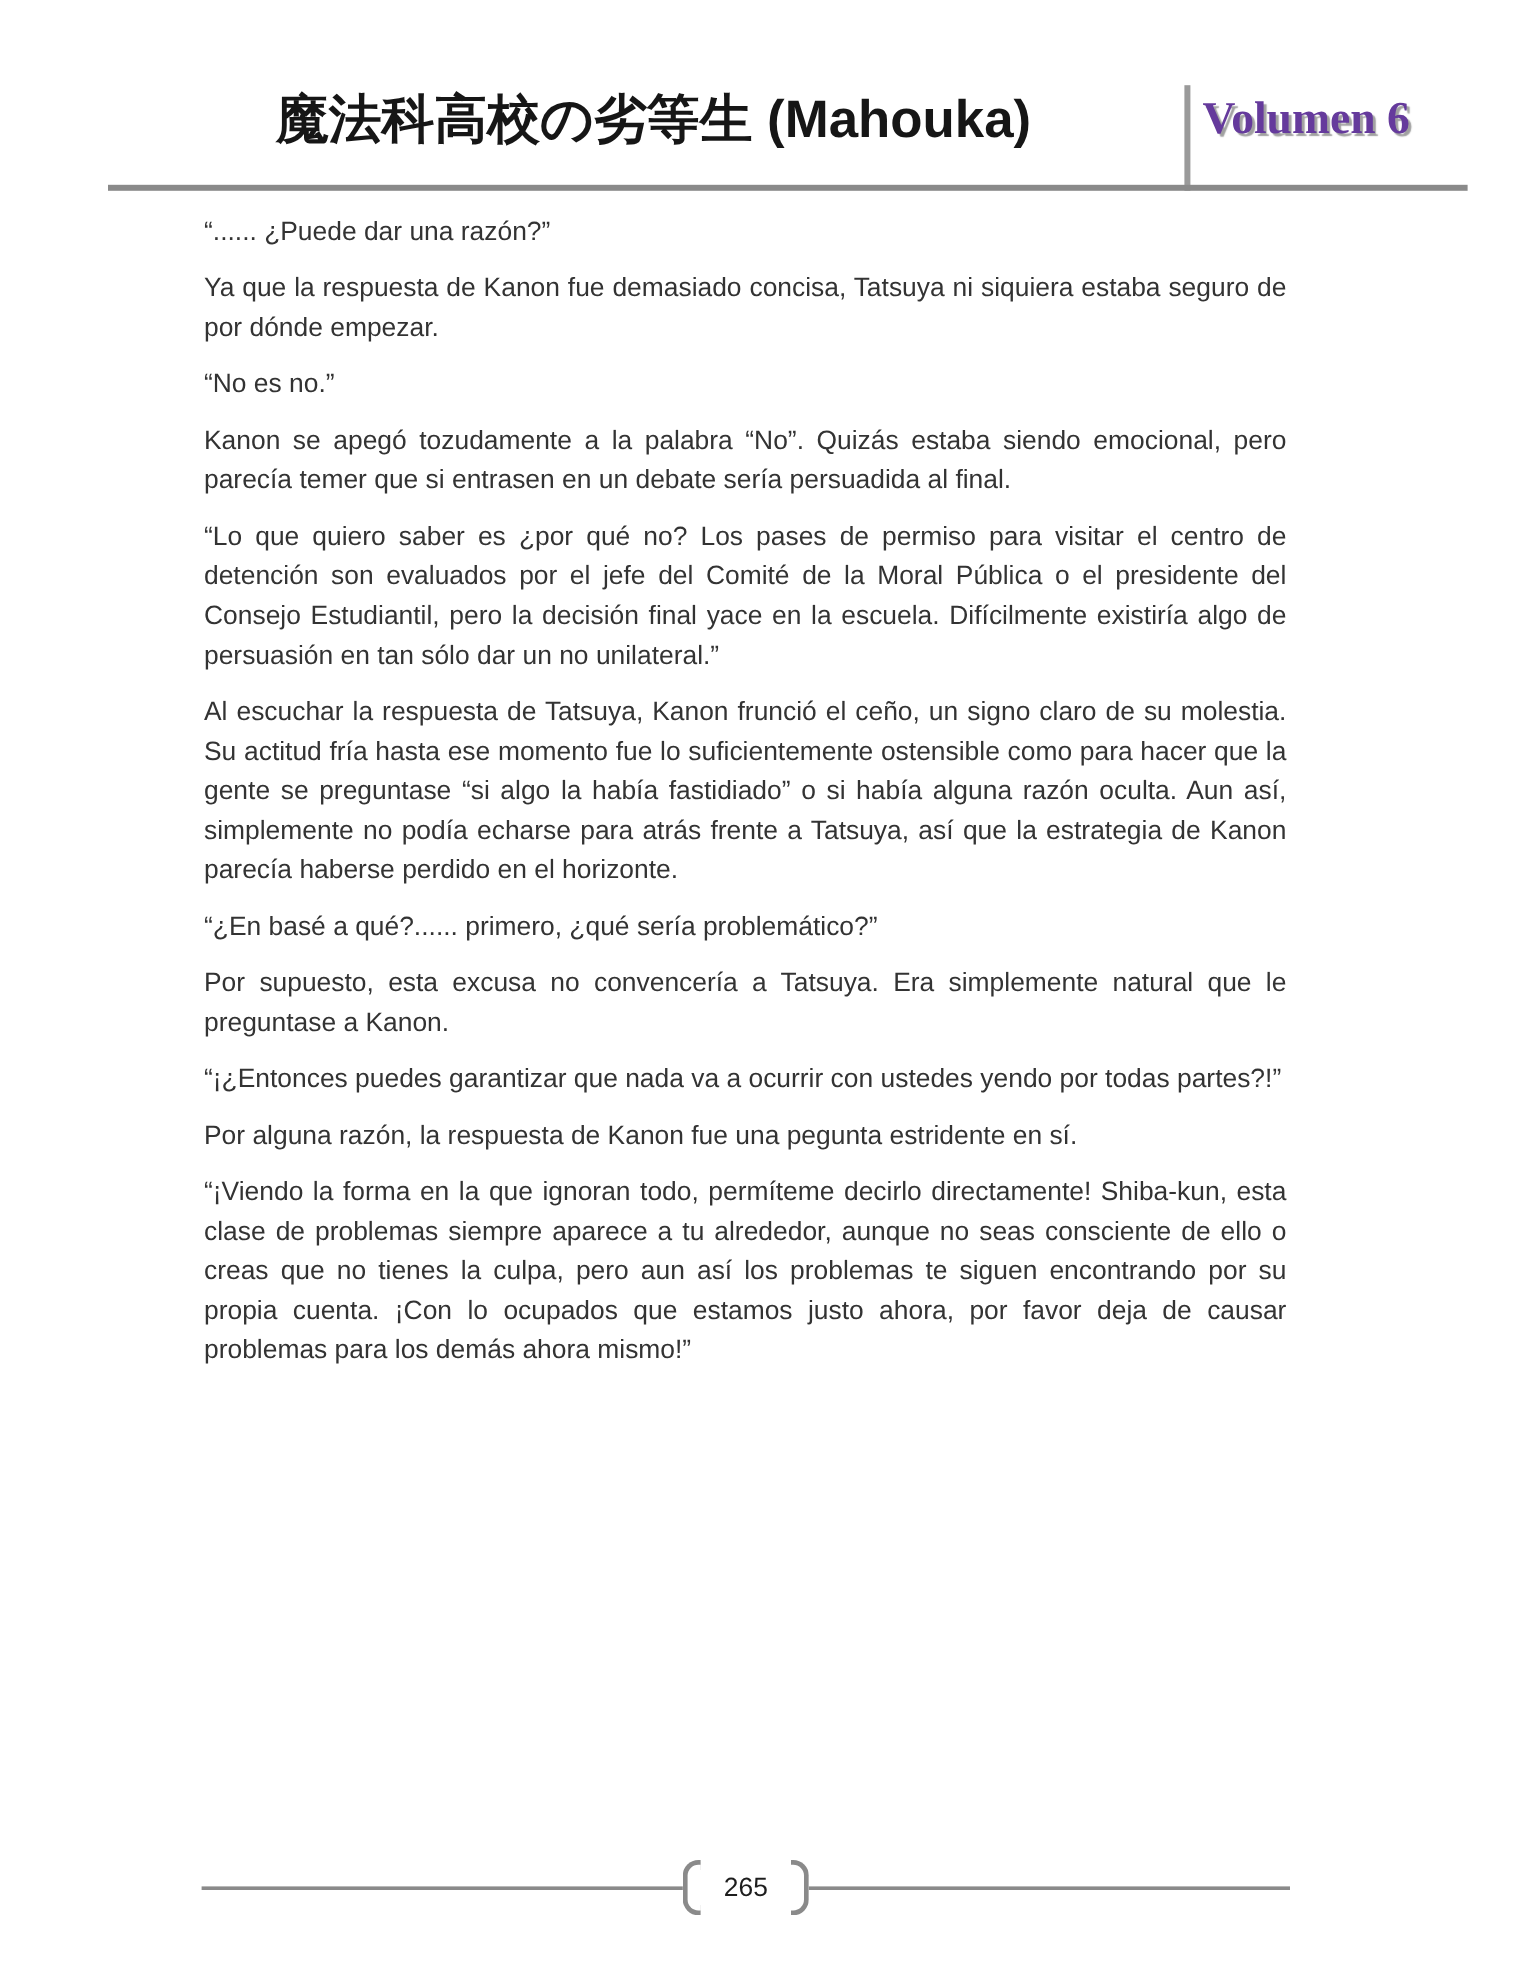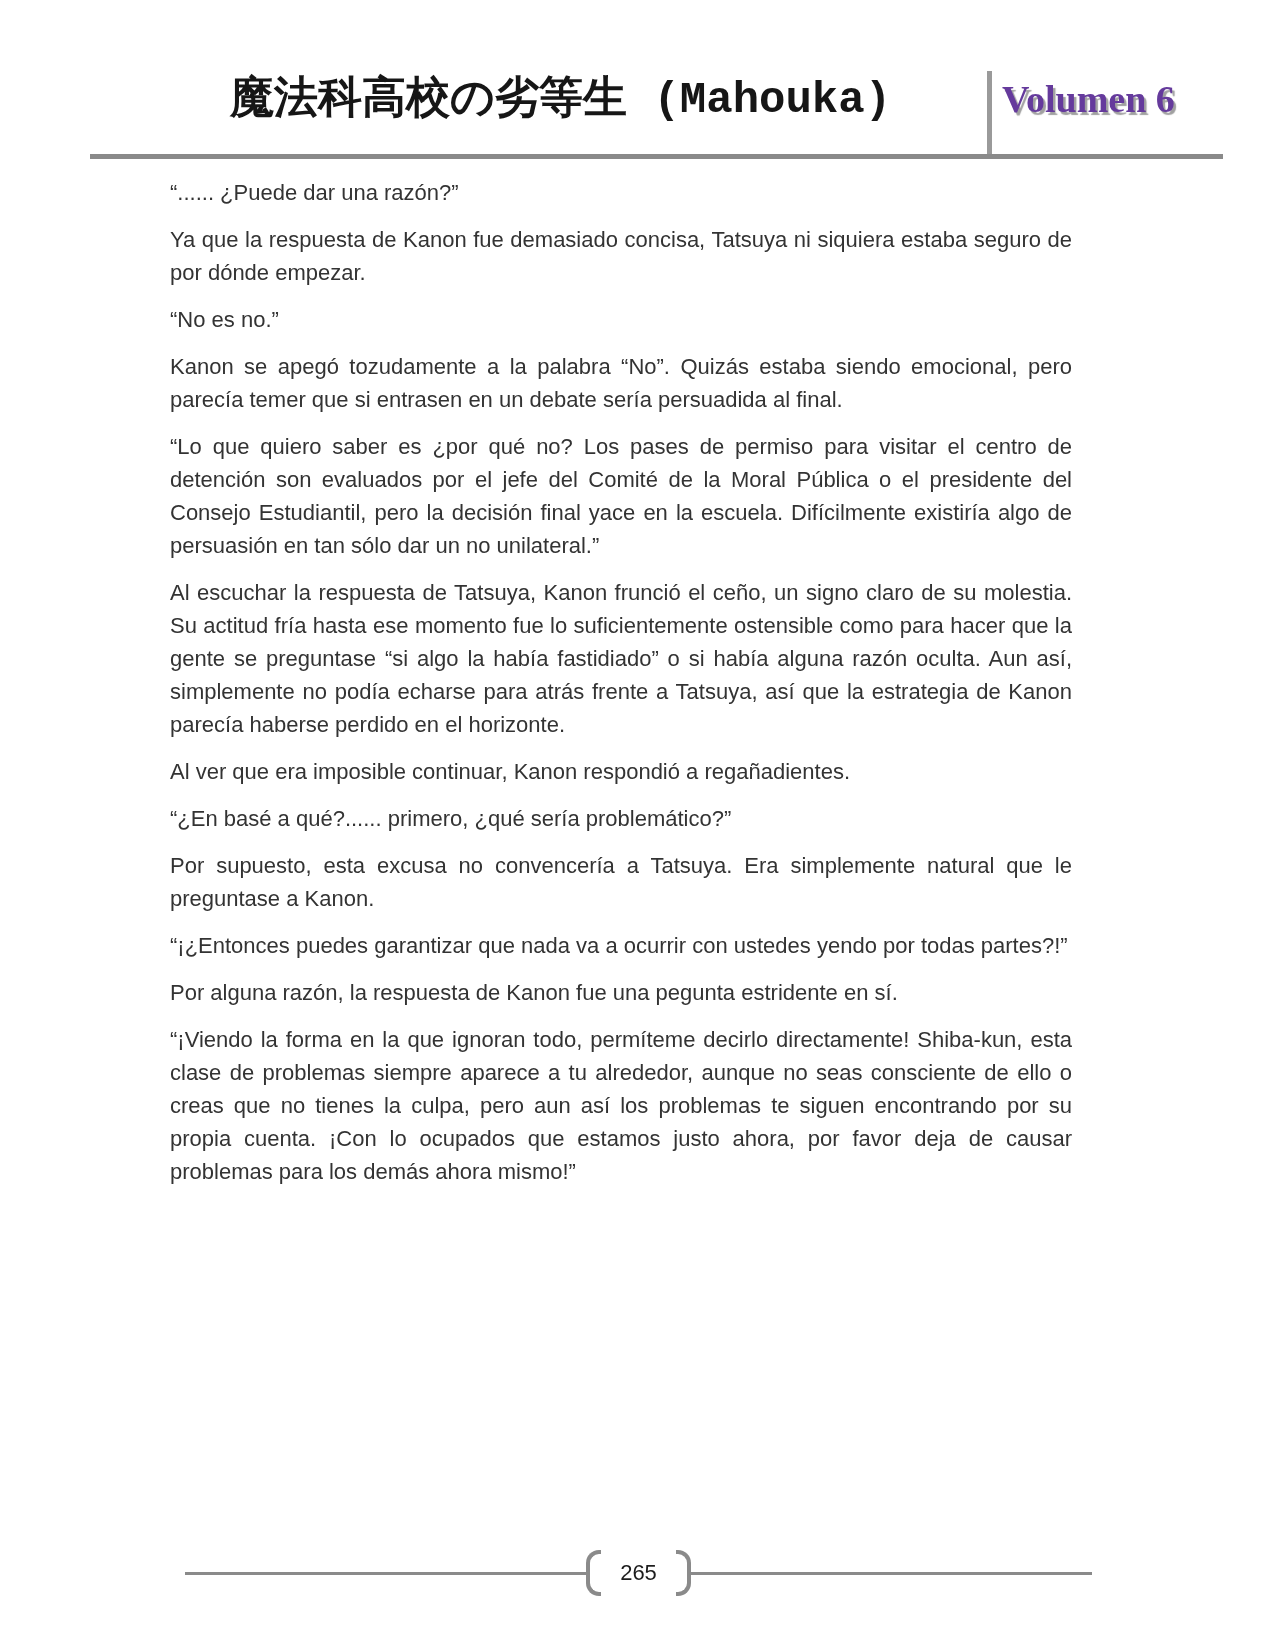--- a/index.html
+++ b/index.html
@@ -7,21 +7,21 @@
     position:relative;
     width:1275px; height:1650px;
     background:#ffffff;
     overflow:hidden;
     font-family:"Liberation Sans", sans-serif;
   }
 
   
   .header-title {
     position:absolute; left:230px; top:74px;
-    font-family:Liberation Mono, monospace;
+    font-family:Liberation Sans, sans-serif;
     font-weight:bold; font-size:44px; line-height:52px;
     color:#161616; white-space:nowrap;
   }
   .header-vbar {
     position:absolute; left:987px; top:71px;
     width:5px; height:88px; background:#9a9a9a;
   }
   .header-volume {
     position:absolute; left:1002px; top:76px; width:192px;
     font-family:"Liberation Serif","DejaVu Serif",serif;
@@ -39,21 +39,21 @@
   .body-text {
     position:absolute; left:170px; top:176px; width:918px;
     font-size:22px; line-height:33px;
     color:#333333;
     text-align:justify;
   }
   .body-text p { margin:0 16px 14px 0; }
 
   
   .footer {
-    position:absolute; left:185px; top:1550px; width:907px;
+    position:absolute; left:168px; top:1550px; width:907px;
     display:flex; align-items:center;
   }
   .footer-line { flex:1; height:3px; background:#8a8a8a; }
   .bracket {
     width:15px; height:46px;
     border:4px solid #8a8a8a;
     box-sizing:border-box;
     flex:0 0 auto;
   }
   .bracket-left  { border-right:none; border-radius:13px 0 0 13px; }
@@ -74,21 +74,20 @@
   <div class="header-volume">Volumen 6</div>
   <div class="header-rule"></div>
 
   <div class="body-text">
     <p>“...... ¿Puede dar una razón?”</p>
     <p>Ya que la respuesta de Kanon fue demasiado concisa, Tatsuya ni siquiera estaba seguro de por dónde empezar.</p>
     <p>“No es no.”</p>
     <p>Kanon se apegó tozudamente a la palabra “No”. Quizás estaba siendo emocional, pero parecía temer que si entrasen en un debate sería persuadida al final.</p>
     <p>“Lo que quiero saber es ¿por qué no? Los pases de permiso para visitar el centro de detención son evaluados por el jefe del Comité de la Moral Pública o el presidente del Consejo Estudiantil, pero la decisión final yace en la escuela. Difícilmente existiría algo de persuasión en tan sólo dar un no unilateral.”</p>
     <p>Al escuchar la respuesta de Tatsuya, Kanon frunció el ceño, un signo claro de su molestia. Su actitud fría hasta ese momento fue lo suficientemente ostensible como para hacer que la gente se preguntase “si algo la había fastidiado” o si había alguna razón oculta. Aun así, simplemente no podía echarse para atrás frente a Tatsuya, así que la estrategia de Kanon parecía haberse perdido en el horizonte.</p>
-    <p>Al ver que era imposible continuar, Kanon respondió a regañadientes.</p>
     <p>“¿En basé a qué?...... primero, ¿qué sería problemático?”</p>
     <p>Por supuesto, esta excusa no convencería a Tatsuya. Era simplemente natural que le preguntase a Kanon.</p>
     <p>“¡¿Entonces puedes garantizar que nada va a ocurrir con ustedes yendo por todas partes?!”</p>
     <p>Por alguna razón, la respuesta de Kanon fue una pegunta estridente en sí.</p>
     <p>“¡Viendo la forma en la que ignoran todo, permíteme decirlo directamente! Shiba-kun, esta clase de problemas siempre aparece a tu alrededor, aunque no seas consciente de ello o creas que no tienes la culpa, pero aun así los problemas te siguen encontrando por su propia cuenta. ¡Con lo ocupados que estamos justo ahora, por favor deja de causar problemas para los demás ahora mismo!”</p>
   </div>
 
   <div class="footer">
     <div class="footer-line"></div>
     <div class="bracket bracket-left"></div>

